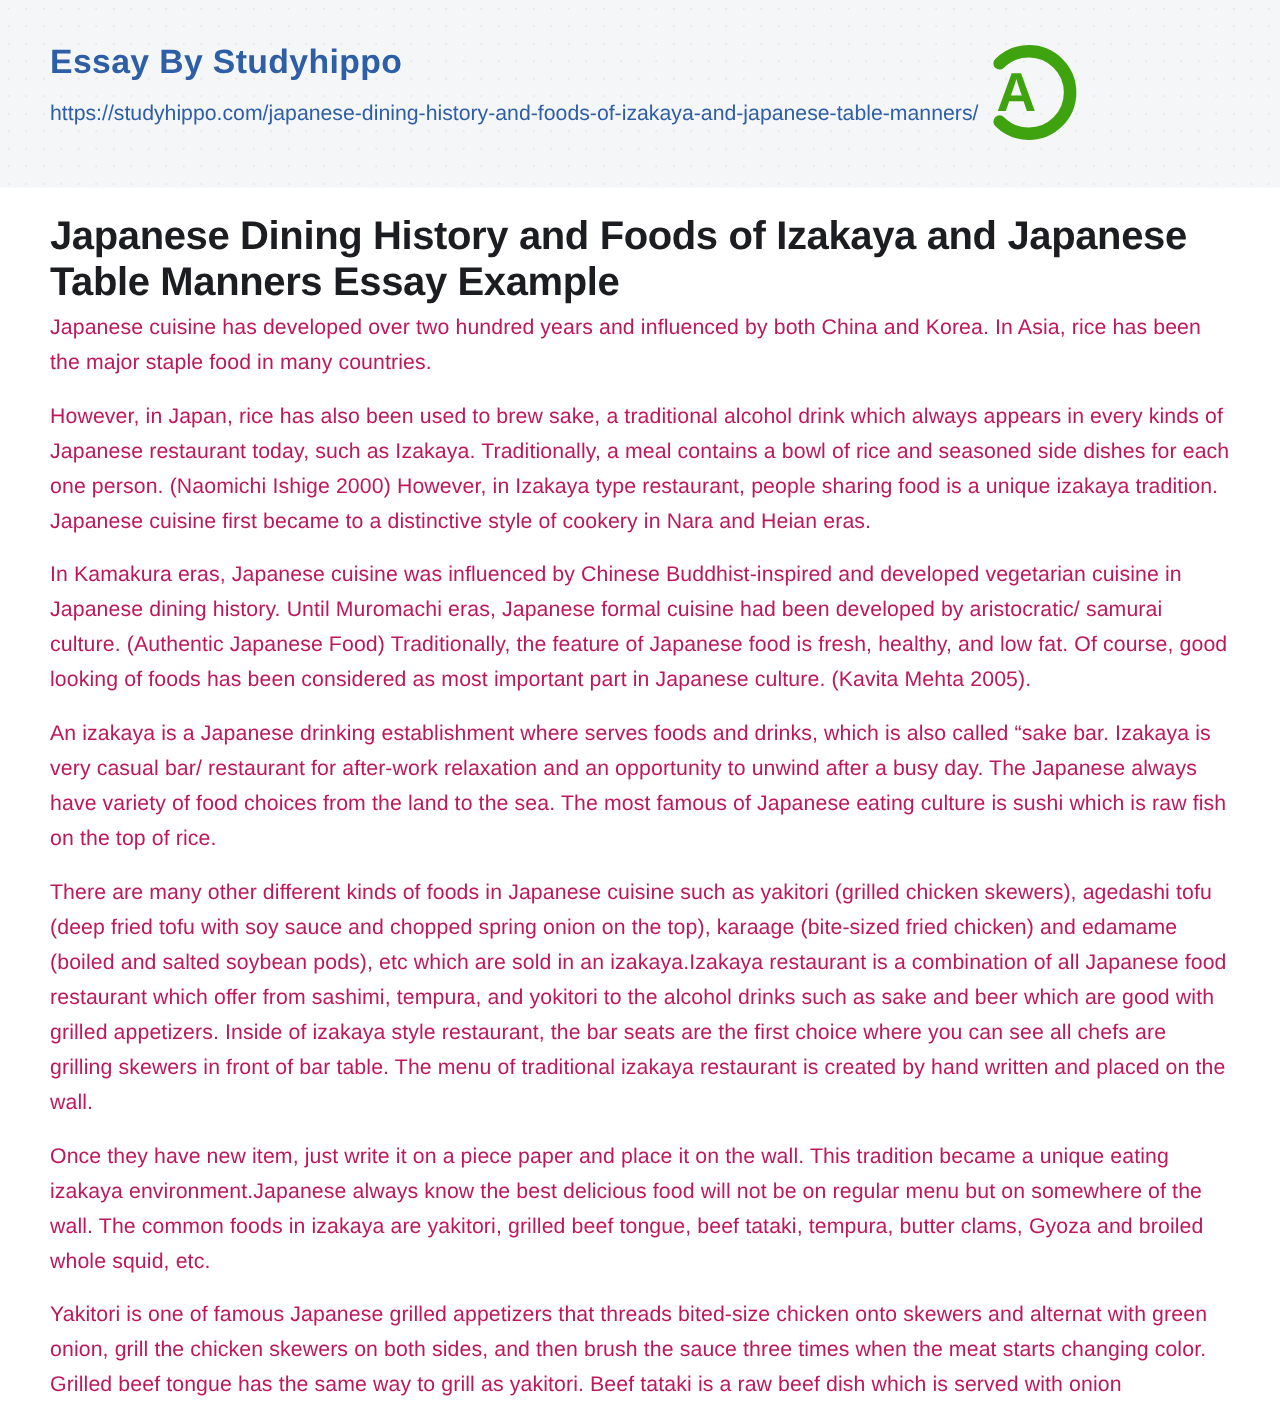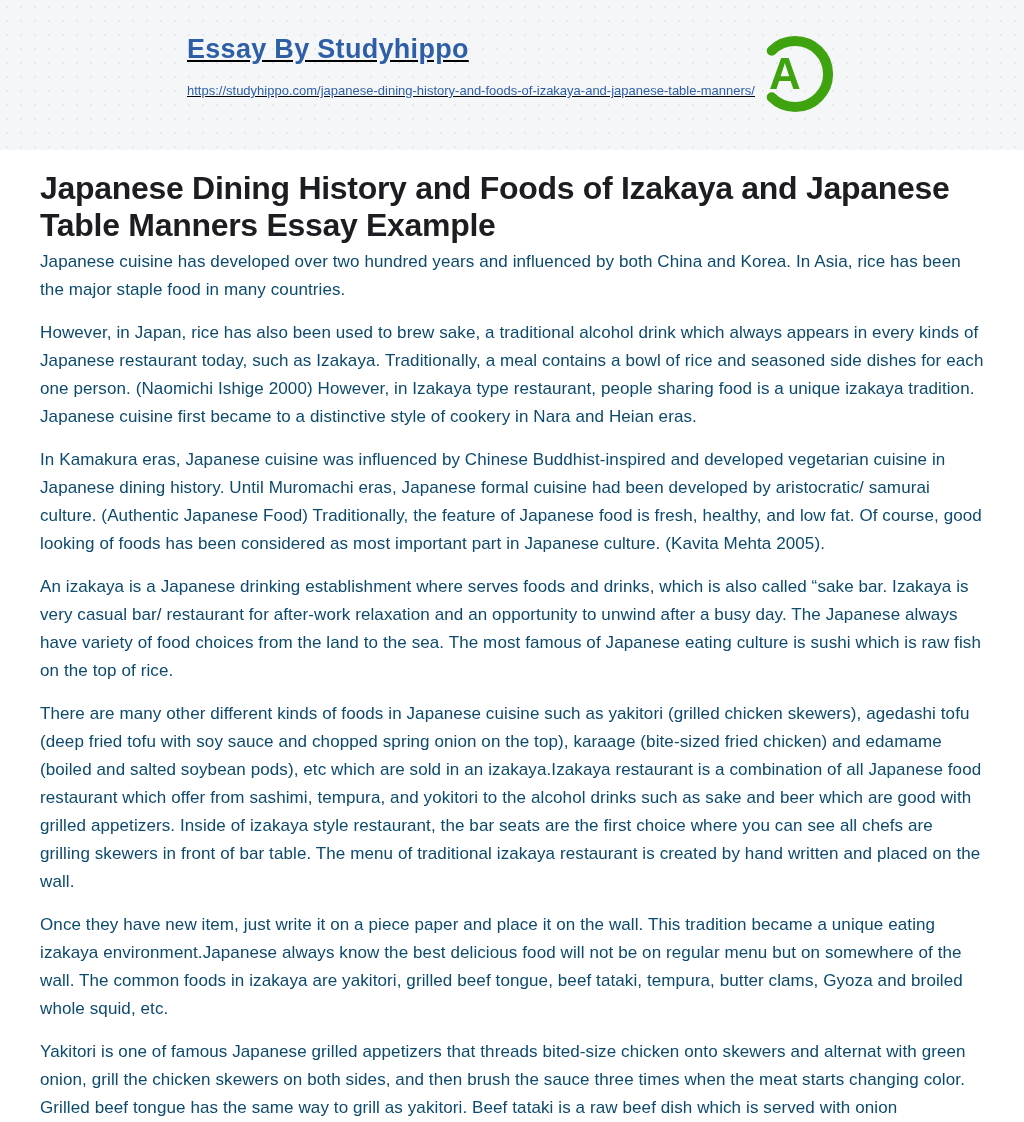--- a/index.html
+++ b/index.html
@@ -12,35 +12,34 @@
 
   
   .site-header {
     width: 100%;
     height: 150px;
     background-color: #f5f6f8;
     background-image: radial-gradient(#e7e8ec 1px, transparent 1.2px);
     background-size: 14px 14px;
     padding: 34px 40px 0 40px;
     display: flex;
-    justify-content: center;
+    justify-content: flex-start;
     align-items: flex-start;
-    text-decoration: underline;
   }
   .header-left { max-width: 820px; }
   .site-title {
     color: #2d5ea6;
     font-size: 27px;
     font-weight: 700;
     letter-spacing: 0.3px;
     margin-bottom: 12px;
   }
   .site-url {
     color: #2d5ea6;
-    font-size: 13px;
+    font-size: 17px;
     font-weight: 500;
     line-height: 27px;
     max-width: 800px;
     overflow-wrap: break-word;
     cursor: pointer;
   }
   .logo-wrap {
     width: 80px;
     height: 80px;
     flex: 0 0 auto;
@@ -54,21 +53,21 @@
   .article-title {
     color: #1c1d21;
     font-size: 32px;
     line-height: 37px;
     font-weight: 800;
     letter-spacing: -0.3px;
     max-width: 930px;
     margin-bottom: 4px;
   }
   .article-body p {
-    color: #0c4a6e;
+    color: #be185d;
     font-size: 17px;
     line-height: 28px;
     letter-spacing: 0.1px;
     margin-bottom: 15px;
     max-width: 948px;
   }
 </style>
 </head>
 <body>
 

